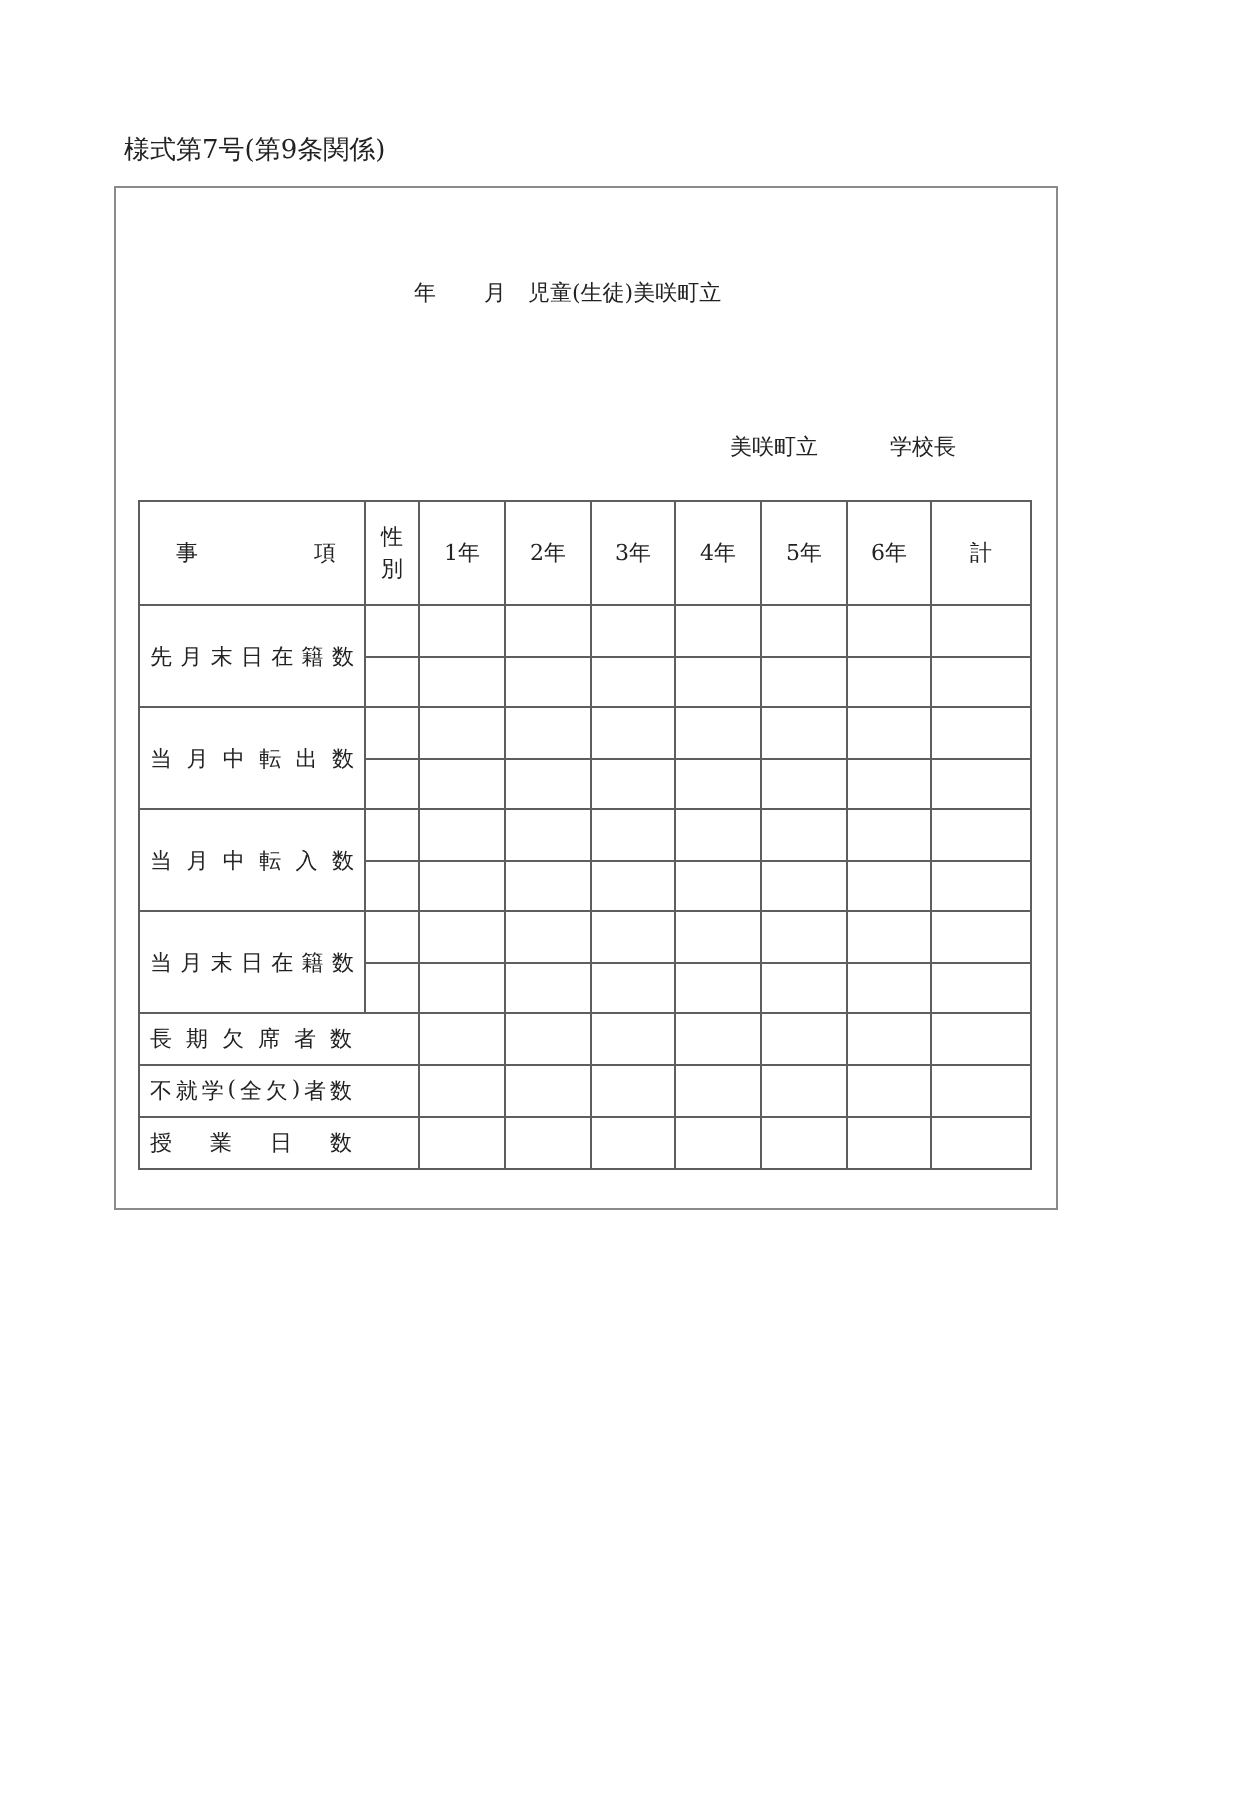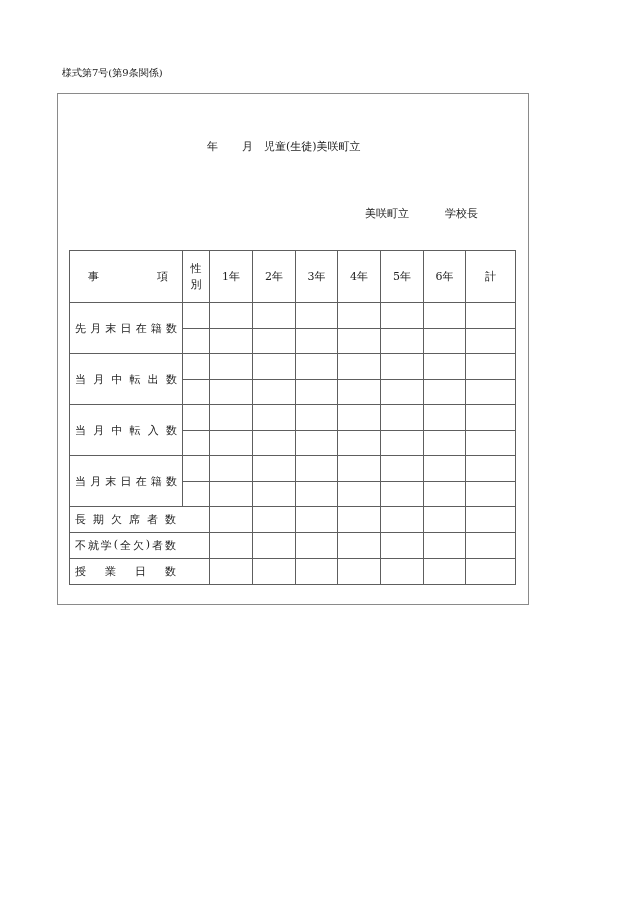--- a/index.html
+++ b/index.html
@@ -1,22 +1,22 @@
 <!DOCTYPE html>
 <html><head>
 <meta charset="utf-8">
 <style>
   html, body { margin:0; padding:0; }
   body { width:630px; height:903px; background:#ffffff; position:relative; overflow:hidden;
          font-family:"DejaVu Serif", "Liberation Serif", serif; color:#222; }
-  .form-no { position:absolute; left:62px; top:66px; font-size:10px; letter-spacing:0px; }
+  .form-no { position:absolute; left:62px; top:66px; font-size:13px; letter-spacing:0px; }
   .frame { position:absolute; left:57px; top:93px; width:472px; height:512px; border:1px solid #8a8a8a; box-sizing:border-box; }
   .title { position:absolute; left:0; top:139px; width:630px; font-size:11px; }
   .title span { position:absolute; white-space:nowrap; }
-  .sig { position:absolute; top:206px; font-size:11px; white-space:nowrap;font-family:Liberation Mono, monospace; }
+  .sig { position:absolute; top:216px; font-size:11px; white-space:nowrap;font-family:Liberation Mono, monospace; }
   table.grid { position:absolute; left:69px; top:250px; border-collapse:collapse; table-layout:fixed; }
   table.grid td { border:1px solid #5e5e5e; padding:0; font-size:11px; text-align:center; vertical-align:middle; box-sizing:border-box; }
   .hdr td { height:52px; }
   .half td { height:25.5px; }
   .single td { height:26px; }
   .thick-top td { border-top:2px solid #6a6a6a; }
   .lab-inner { display:flex; justify-content:space-between; padding:0 5px; }
   .lab-head { display:flex; justify-content:space-between; padding:0 14px 0 18px; }
   .sex { line-height:16px; }
 </style>

